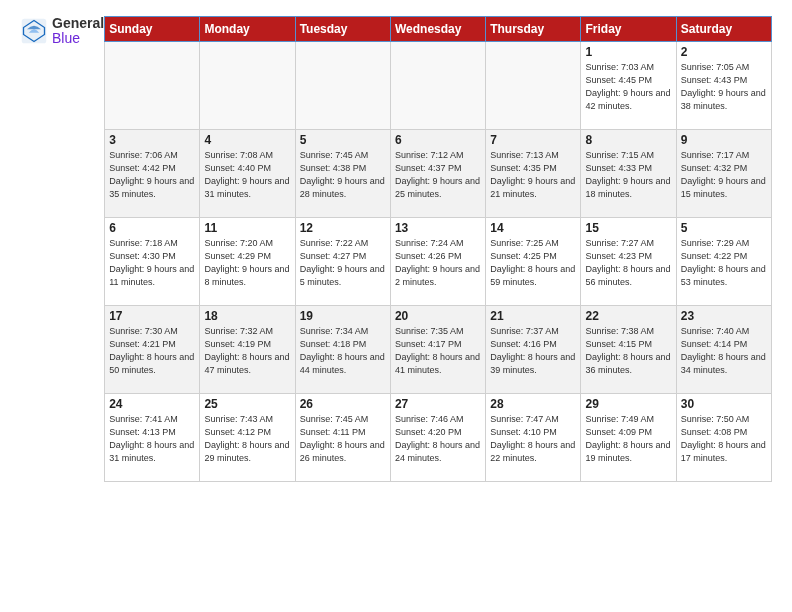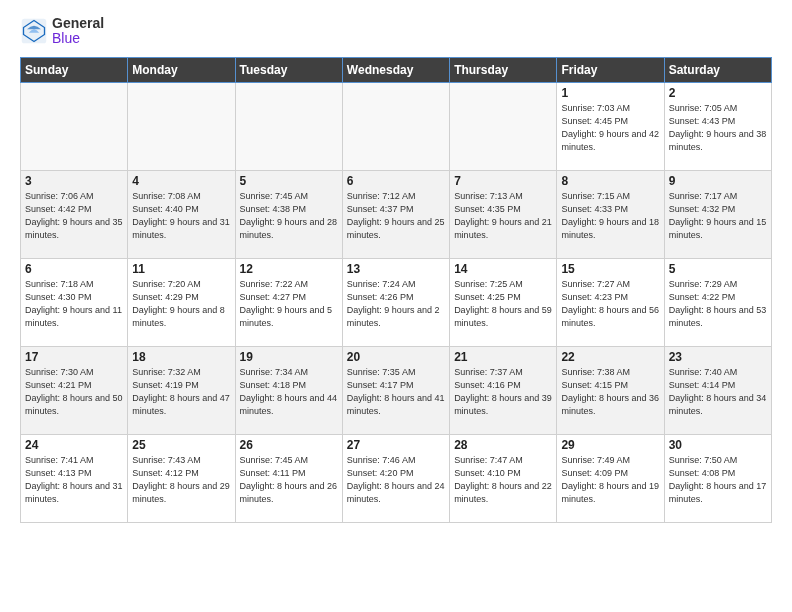--- a/index.html
+++ b/index.html
@@ -8,21 +8,21 @@
       background: #fff;
       width: 792px;
       height: 612px;
       overflow: hidden;
     }
     .page {
       width: 792px;
       height: 492px;
       padding: 16px 20px 12px 20px;
       display: flex;
-      flex-direction: column;
+      flex-direction: row;
     }
     .header {
       display: flex;
       justify-content: space-between;
       align-items: flex-start;
       margin-bottom: 10px;
     }
     .logo {
       display: flex;
       align-items: center;
@@ -65,21 +65,21 @@
       display: flex;
       flex-direction: column;
     }
     .cal-table {
       width: 100%;
       border-collapse: collapse;
       flex: 1;
       table-layout: fixed;
     }
     .cal-table th {
-      background: #404040;
+      background: #b91c1c;
       color: #fff;
       font-size: 12px;
       font-weight: bold;
       padding: 5px 4px;
       text-align: left;
       border: 1px solid #5590d0;
     }
     .cal-table td {
       vertical-align: top;
       padding: 3px 4px;

